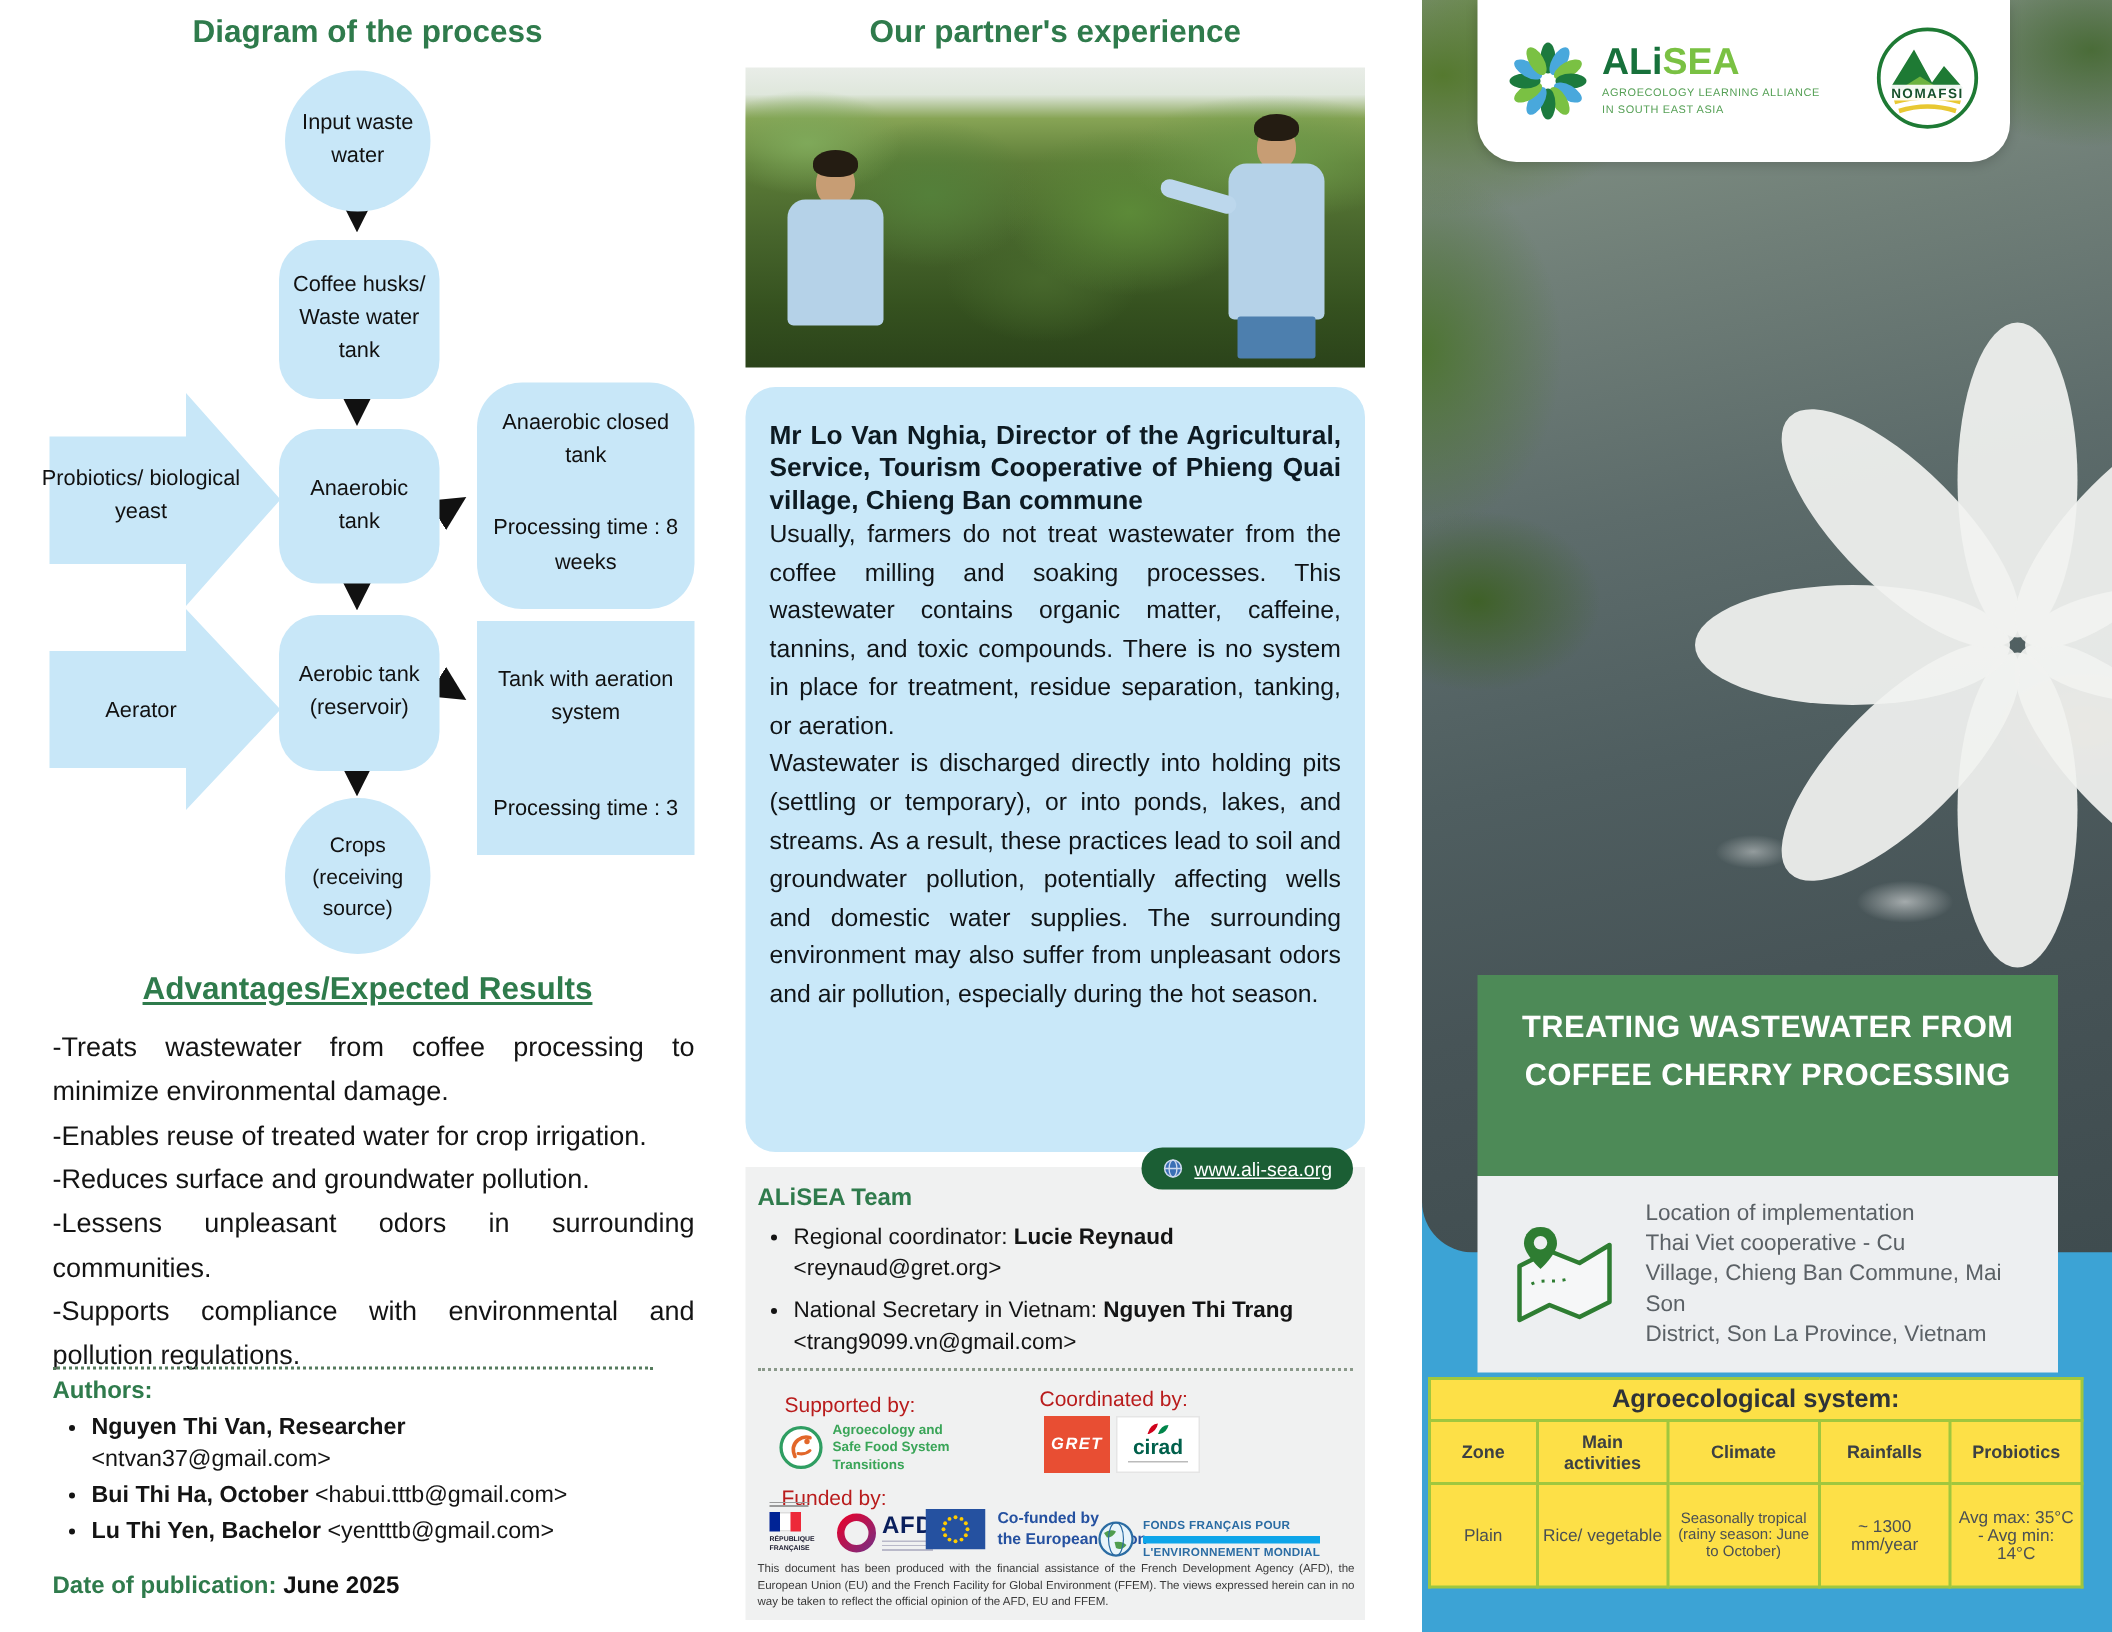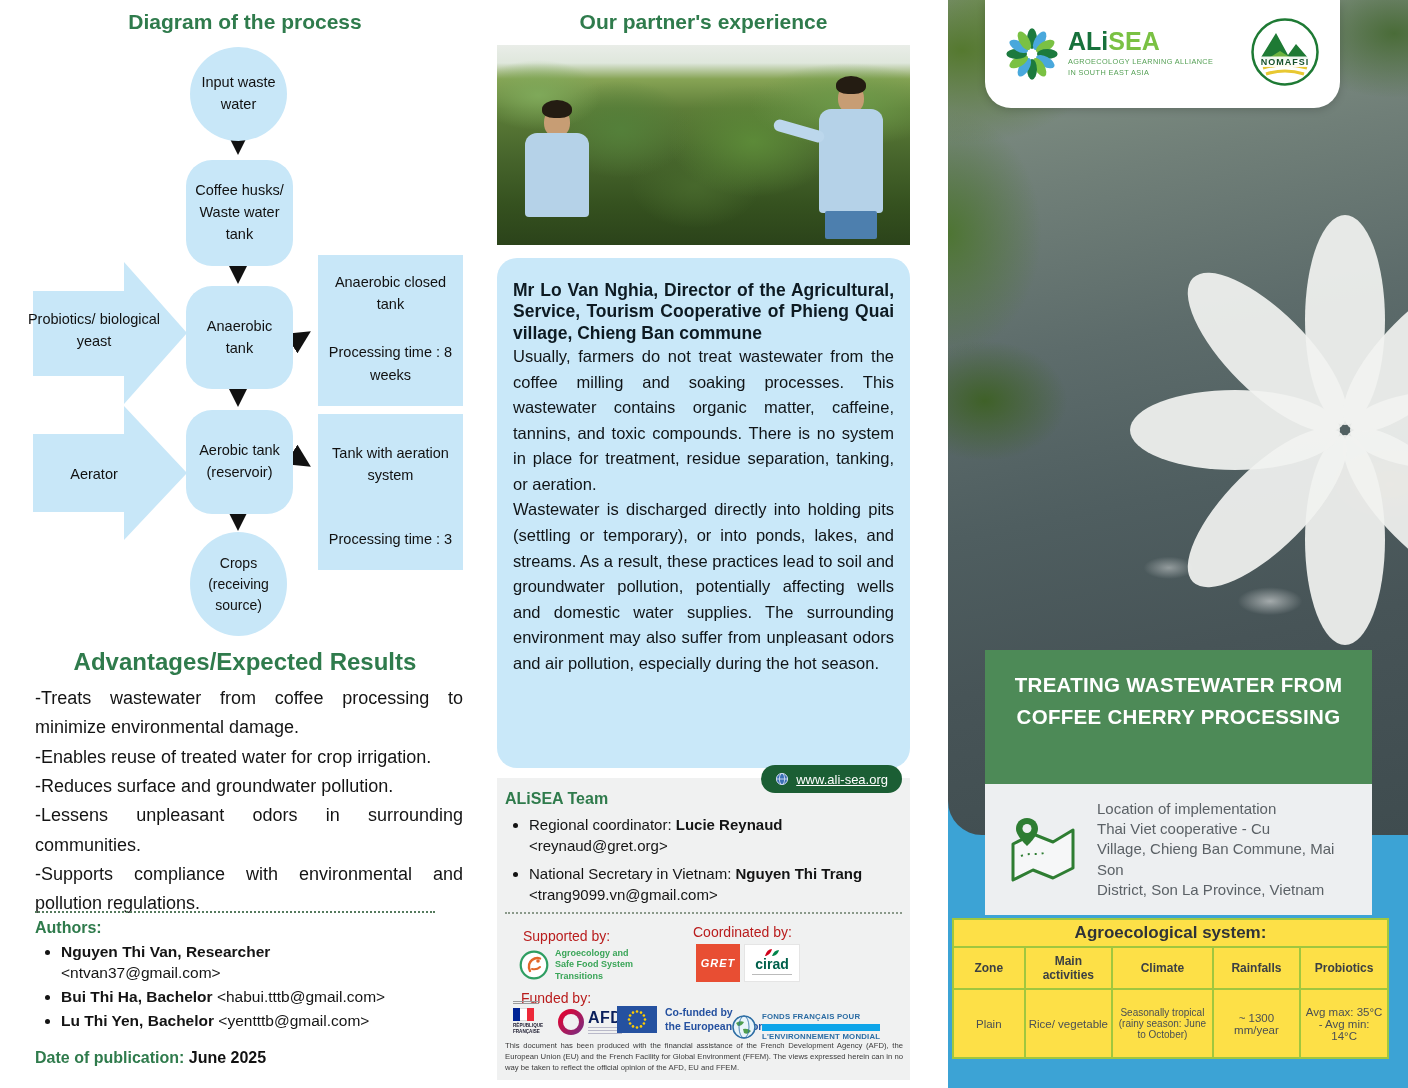--- a/index.html
+++ b/index.html
@@ -18,27 +18,27 @@
   .flow-svg{position:absolute;left:0;top:0;width:490px;height:660px;pointer-events:none;}
   .fnode{position:absolute;background:var(--lblue);display:flex;align-items:center;justify-content:center;
     text-align:center;font-size:14.5px;line-height:1.5;color:#111;padding:0 7px;}
   .n-input{left:190px;top:47px;width:97px;height:94px;border-radius:50%;}
   .n-coffee{left:186px;top:160px;width:107px;height:106px;border-radius:26px;}
   .n-anaer{left:186px;top:286px;width:107px;height:103px;border-radius:26px;}
   .n-aero{left:186px;top:410px;width:107px;height:104px;border-radius:26px;}
   .n-crops{left:190px;top:532px;width:97px;height:104px;border-radius:50%;font-size:14px;}
   .sbox{position:absolute;background:var(--lblue);text-align:center;font-size:14.5px;line-height:1.55;
     color:#111;display:flex;flex-direction:column;justify-content:space-between;padding:16px 8px 20px;}
-  .sbox1{left:318px;top:255px;width:145px;height:151px;}
+  .sbox1{left:318px;top:255px;width:145px;height:151px;border-radius:30px;}
   .sbox2{left:318px;top:414px;width:145px;height:156px;padding-top:28px;}
   .ba-text{position:absolute;text-align:center;font-size:14.5px;color:#111;line-height:1.5;}
   .ba1{left:24px;top:309px;width:140px;}
   .ba2{left:24px;top:464px;width:140px;}
   .adv-title{position:absolute;top:648px;left:0;width:490px;text-align:center;
-    font-size:24px;font-weight:bold;color:var(--green);}
+    font-size:21px;font-weight:bold;color:var(--green);text-decoration:underline;}
   .adv-body{position:absolute;left:35px;top:684px;width:428px;font-size:18px;line-height:1.63;color:var(--ink);}
   .adv-body p{margin:0;text-align:justify;}
   .pl-divider{position:absolute;left:35px;top:911px;width:400px;border-top:2px dotted #557a5d;}
   .authors{position:absolute;left:35px;top:919px;width:432px;font-size:15.5px;color:var(--ink);}
   .authors-label{color:var(--green);font-weight:bold;font-size:16px;}
   .authors ul{margin:5px 0 0 26px;padding:0;}
   .authors li{margin-bottom:3px;line-height:1.35;}
   .pub{position:absolute;left:35px;top:1049px;font-size:16px;font-weight:bold;}
   .pub .lab{color:var(--green);}
   .pub .val{color:#111;}
@@ -91,21 +91,21 @@
   .rf .motto{width:26px;height:5px;background:repeating-linear-gradient(#9a9a9a 0 1px,transparent 1px 2.5px);margin-bottom:2px;}
   .rf .flag{display:flex;width:21px;height:13px;margin-bottom:2px;}
   .rf .flag i{flex:1;}
   .afd{position:absolute;left:60px;top:230px;display:flex;align-items:center;gap:3px;}
   .afd .word{font-size:16px;font-weight:bold;color:#0a1f5c;letter-spacing:.5px;}
   .afd .tag{width:34px;height:8px;background:repeating-linear-gradient(#b9b9c9 0 1px,transparent 1px 3px);}
   .eu{position:absolute;left:120px;top:228px;display:flex;gap:8px;align-items:center;}
   .eu-text{font-size:10.5px;font-weight:bold;color:#2551a0;line-height:1.3;}
   .ffem{position:absolute;left:234px;top:233px;display:flex;gap:5px;align-items:center;}
   .ffem-text{font-size:7.8px;font-weight:bold;color:#2b6ca3;letter-spacing:.2px;line-height:1.5;}
-  .ffem-text .l1{border-bottom:7px solid #0ea5e9;padding-bottom:1px;}
+  .ffem-text .l1{border-bottom:5px solid #0ea5e9;padding-bottom:1px;}
   .disclaimer{position:absolute;left:8px;top:263px;width:398px;font-size:7.7px;line-height:1.4;
     color:#3a3a3a;text-align:justify;}
 
   
   .panel-right{position:absolute;left:948px;top:0;width:460px;height:1088px;overflow:hidden;background:var(--sky);}
   .pond{position:absolute;top:0;left:0;width:460px;height:835px;border-radius:0 0 0 34px;
     background:
       radial-gradient(ellipse 120px 24px at 60% 9%, rgba(230,235,230,.75) 0%, rgba(230,235,230,0) 70%),
       radial-gradient(ellipse 170px 100px at 40% 3%, #b9cdd2 0%, rgba(185,205,210,0) 70%),
       radial-gradient(ellipse 200px 130px at 3% 6%, #55792f 0%, rgba(85,121,47,0) 72%),
@@ -199,21 +199,21 @@
     <div class="pl-divider"></div>
 
     <div class="authors">
       <span class="authors-label">Authors:</span>
       <ul>
         <li>
           <b>Nguyen Thi Van, Researcher</b><br>
           <span>&lt;ntvan37@gmail.com&gt;</span>
         </li>
         <li>
-          <b>Bui Thi Ha, Bachelor</b>
+          <b>Bui Thi Ha, October</b>
           <span>&lt;habui.tttb@gmail.com&gt;</span>
         </li>
         <li>
           <b>Lu Thi Yen, Bachelor</b>
           <span>&lt;yentttb@gmail.com&gt;</span>
         </li>
       </ul>
     </div>
 
     <div class="pub">

